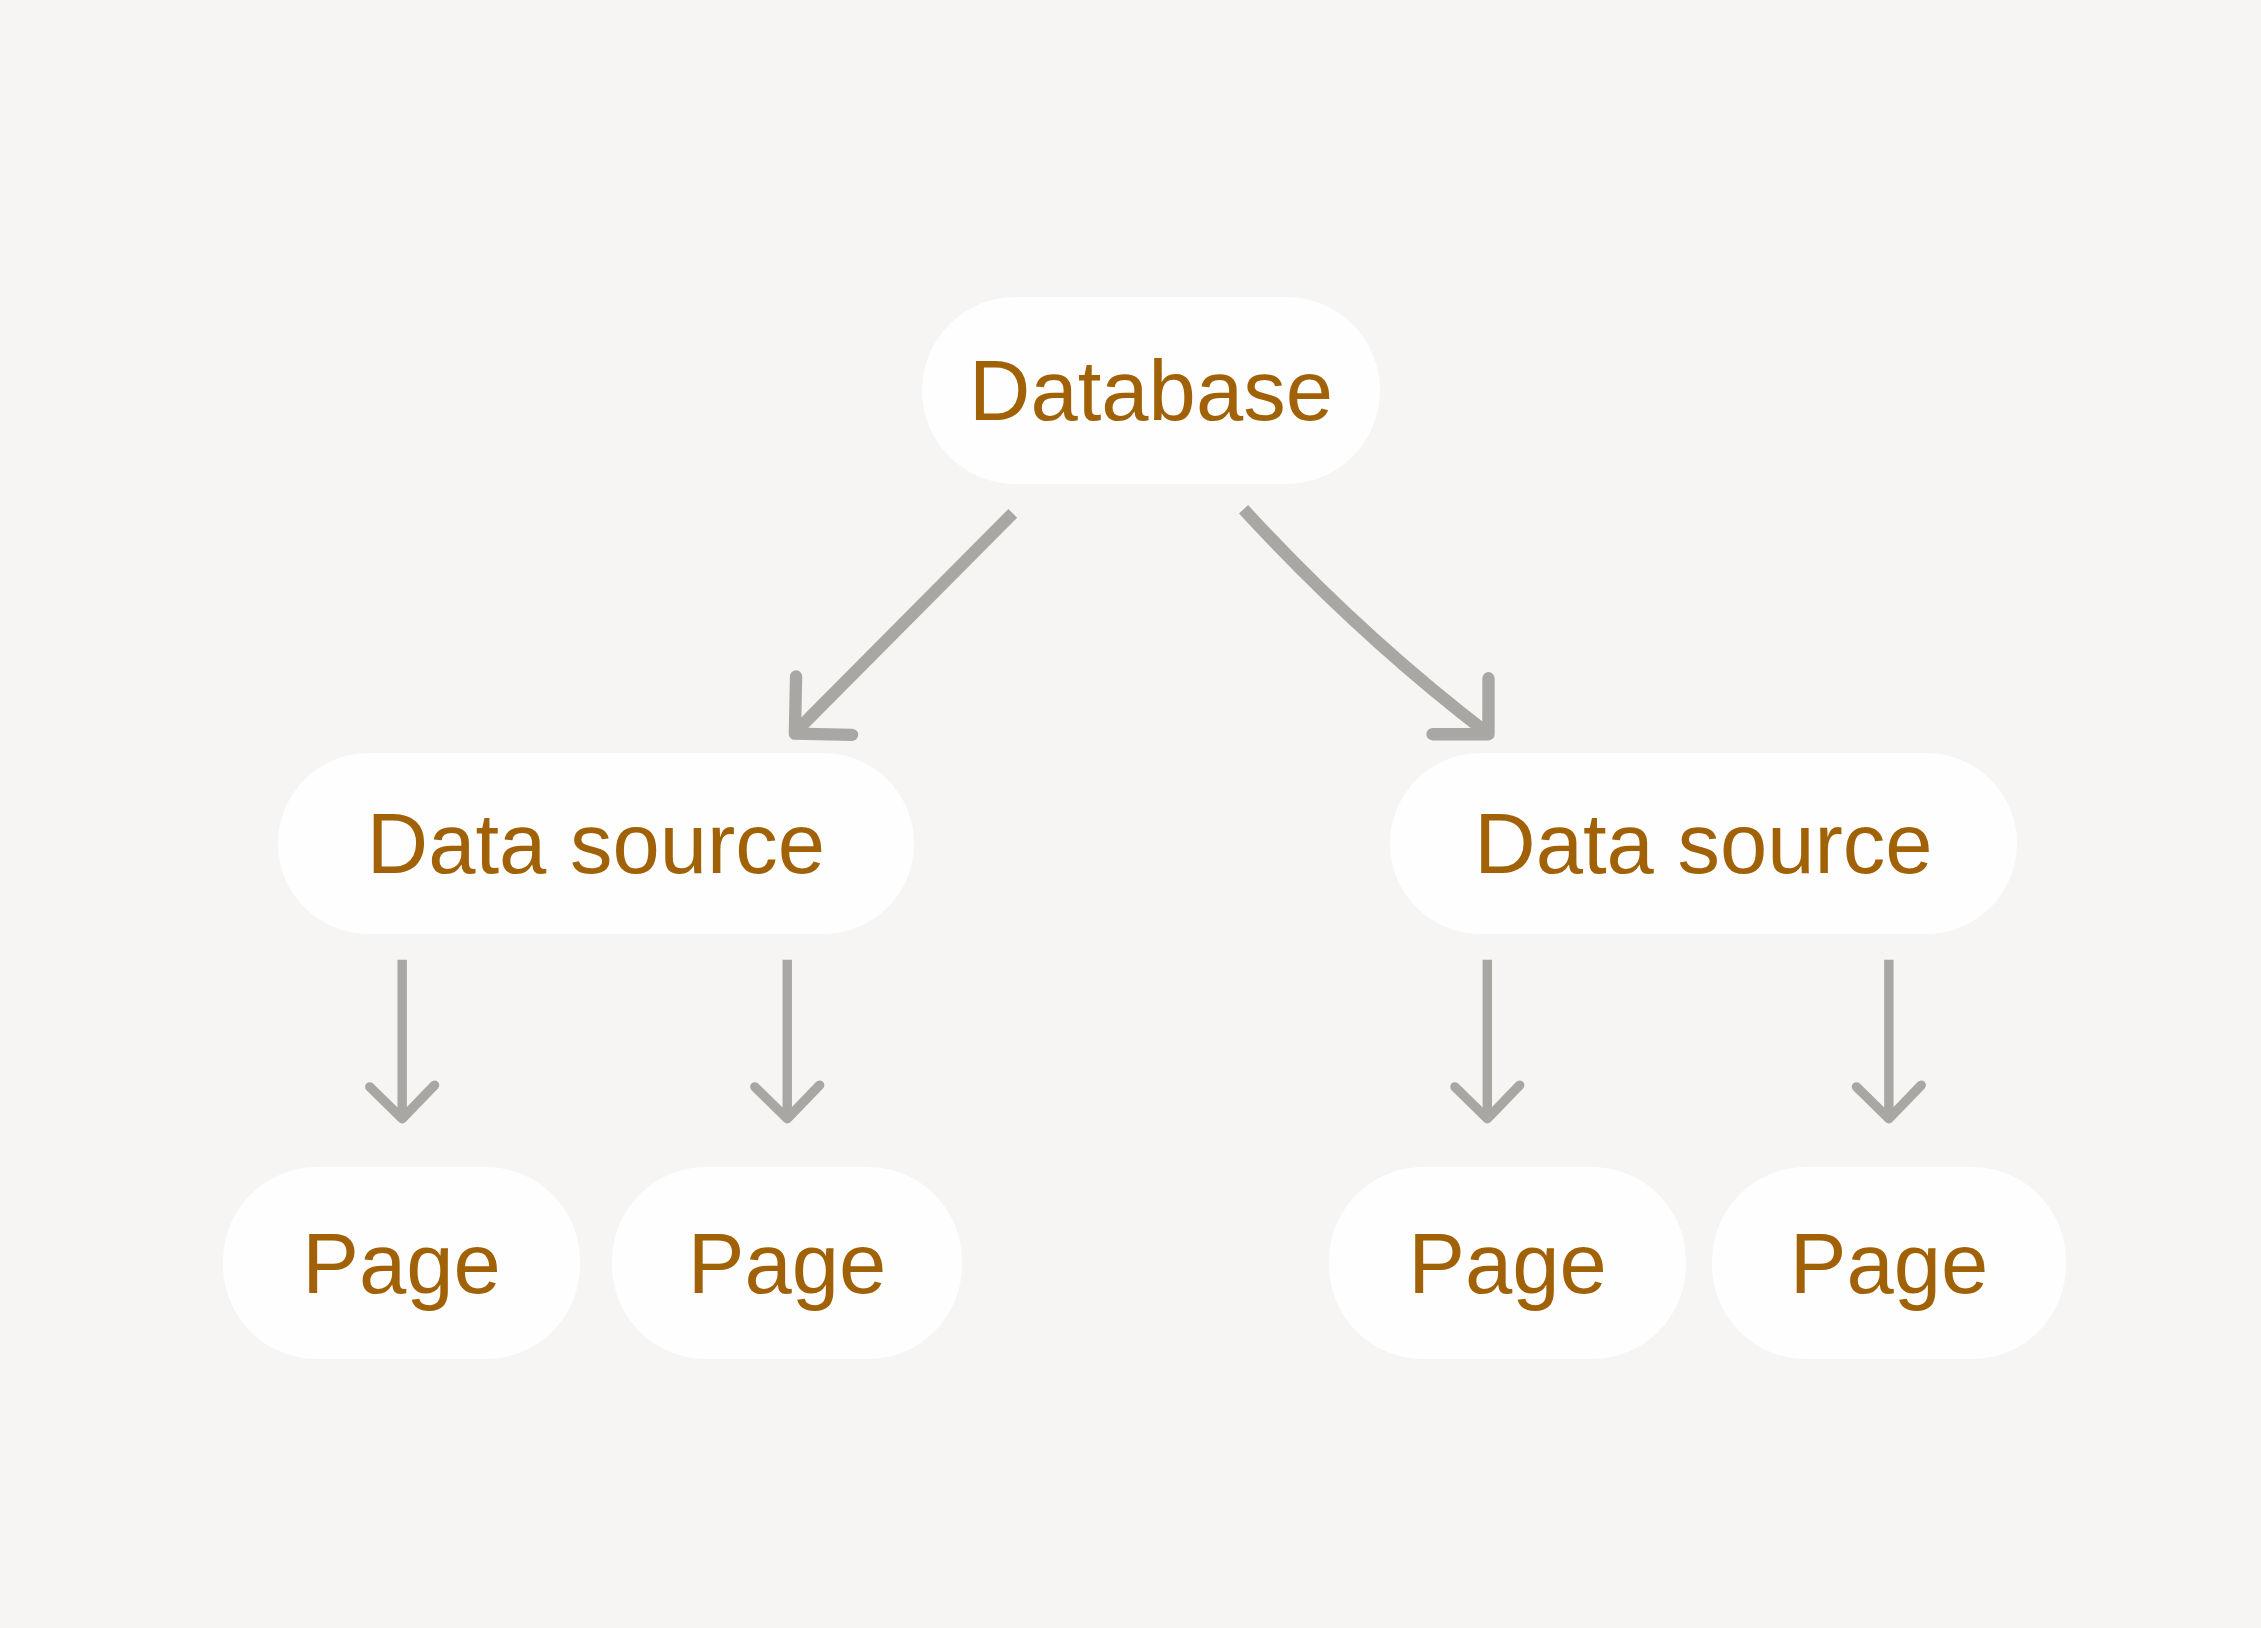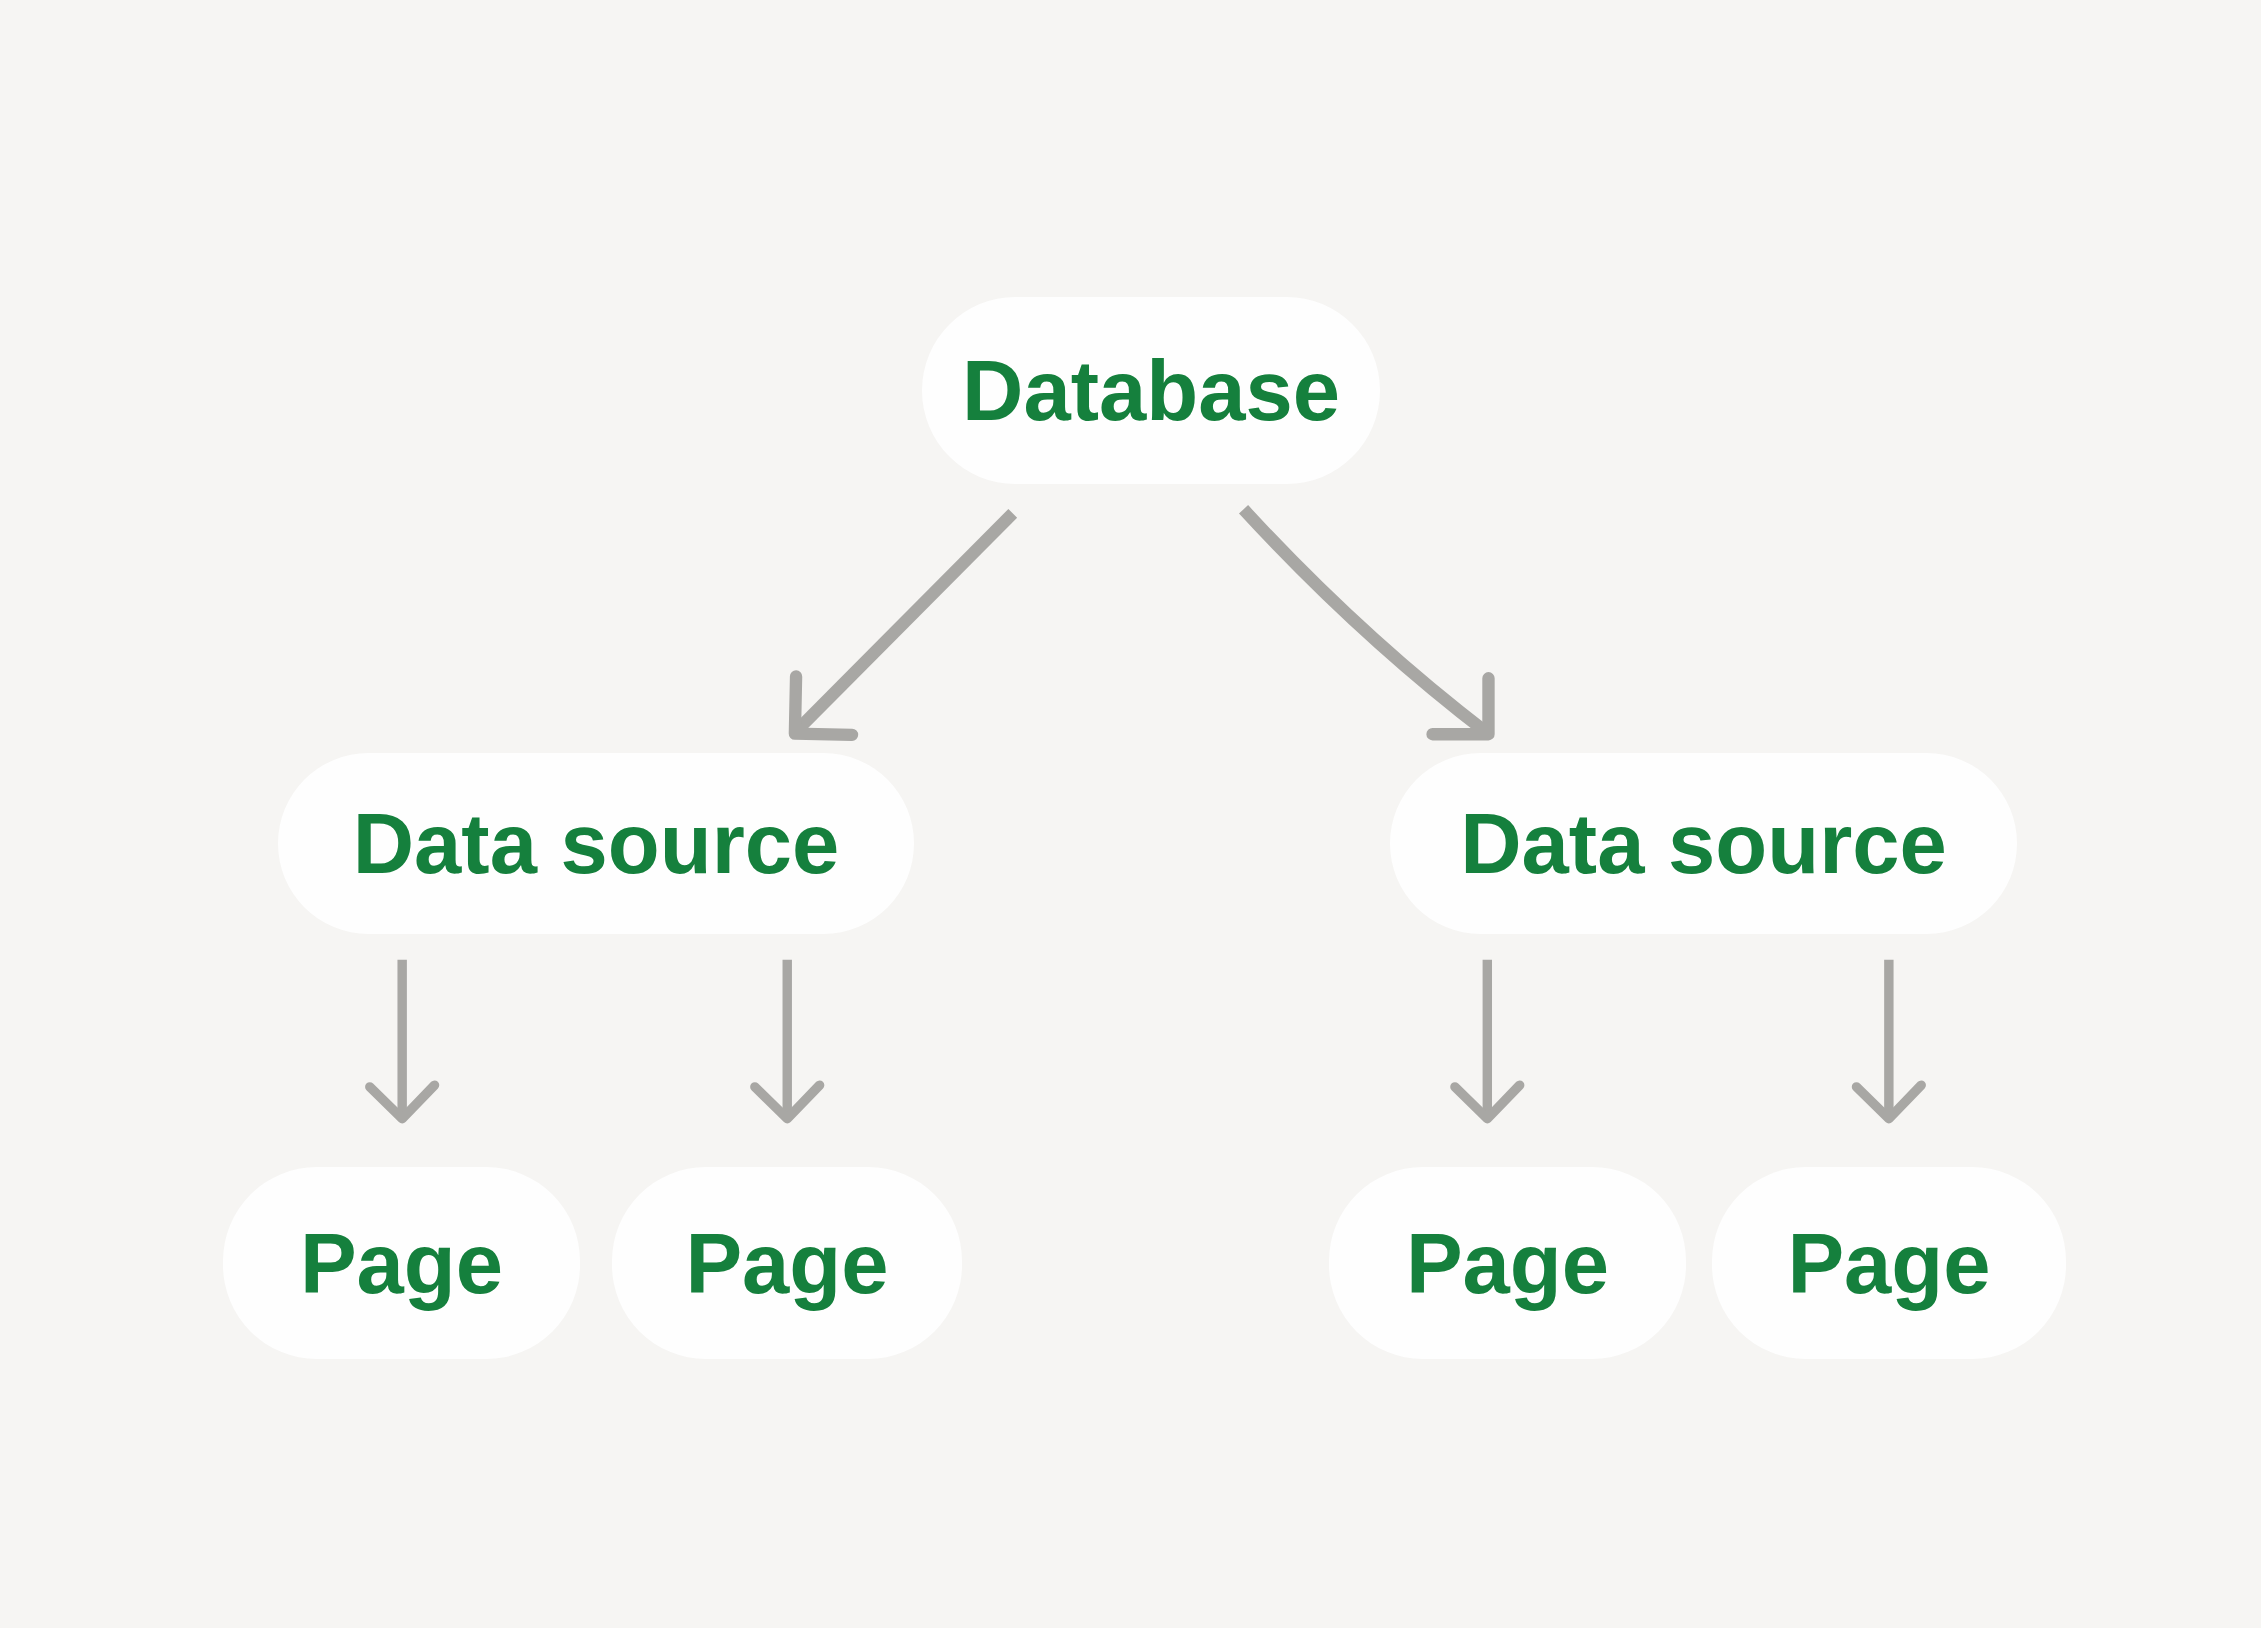--- a/index.html
+++ b/index.html
@@ -33,22 +33,22 @@
   .arrow-head-diag  { stroke-width: 21px; stroke-linecap: round; stroke-linejoin: round; }
   .arrow-shaft-vert { stroke-width: 16px; stroke-linecap: butt; }
   .arrow-head-vert  { stroke-width: 16px; stroke-linecap: round; stroke-linejoin: round; }
   .node {
     position: absolute;
     background: #fefefe;
     border-radius: 94px;
     display: flex;
     align-items: center;
     justify-content: center;
-    color: #15803d;
-    font-weight: bold;
+    color: #a16207;
+    font-weight: normal;
     font-size: 85px;
     line-height: 1;
     white-space: nowrap;
   }
   .node-database        { left: 922px; top:  297px; width:  458px; height: 187px; }
   .node-datasource-left { left:  278px; top: 753px; width: 636px; height: 181px; }
   .node-datasource-right{ left: 1390px; top: 753px; width: 627px; height: 181px; }
   .node-page-1          { left:  223px; top: 1167px; width:  357px; height: 192px; }
   .node-page-2          { left: 612px; top: 1167px; width:  350px; height: 192px; }
   .node-page-3          { left: 1329px; top: 1167px; width:  357px; height: 192px; }

